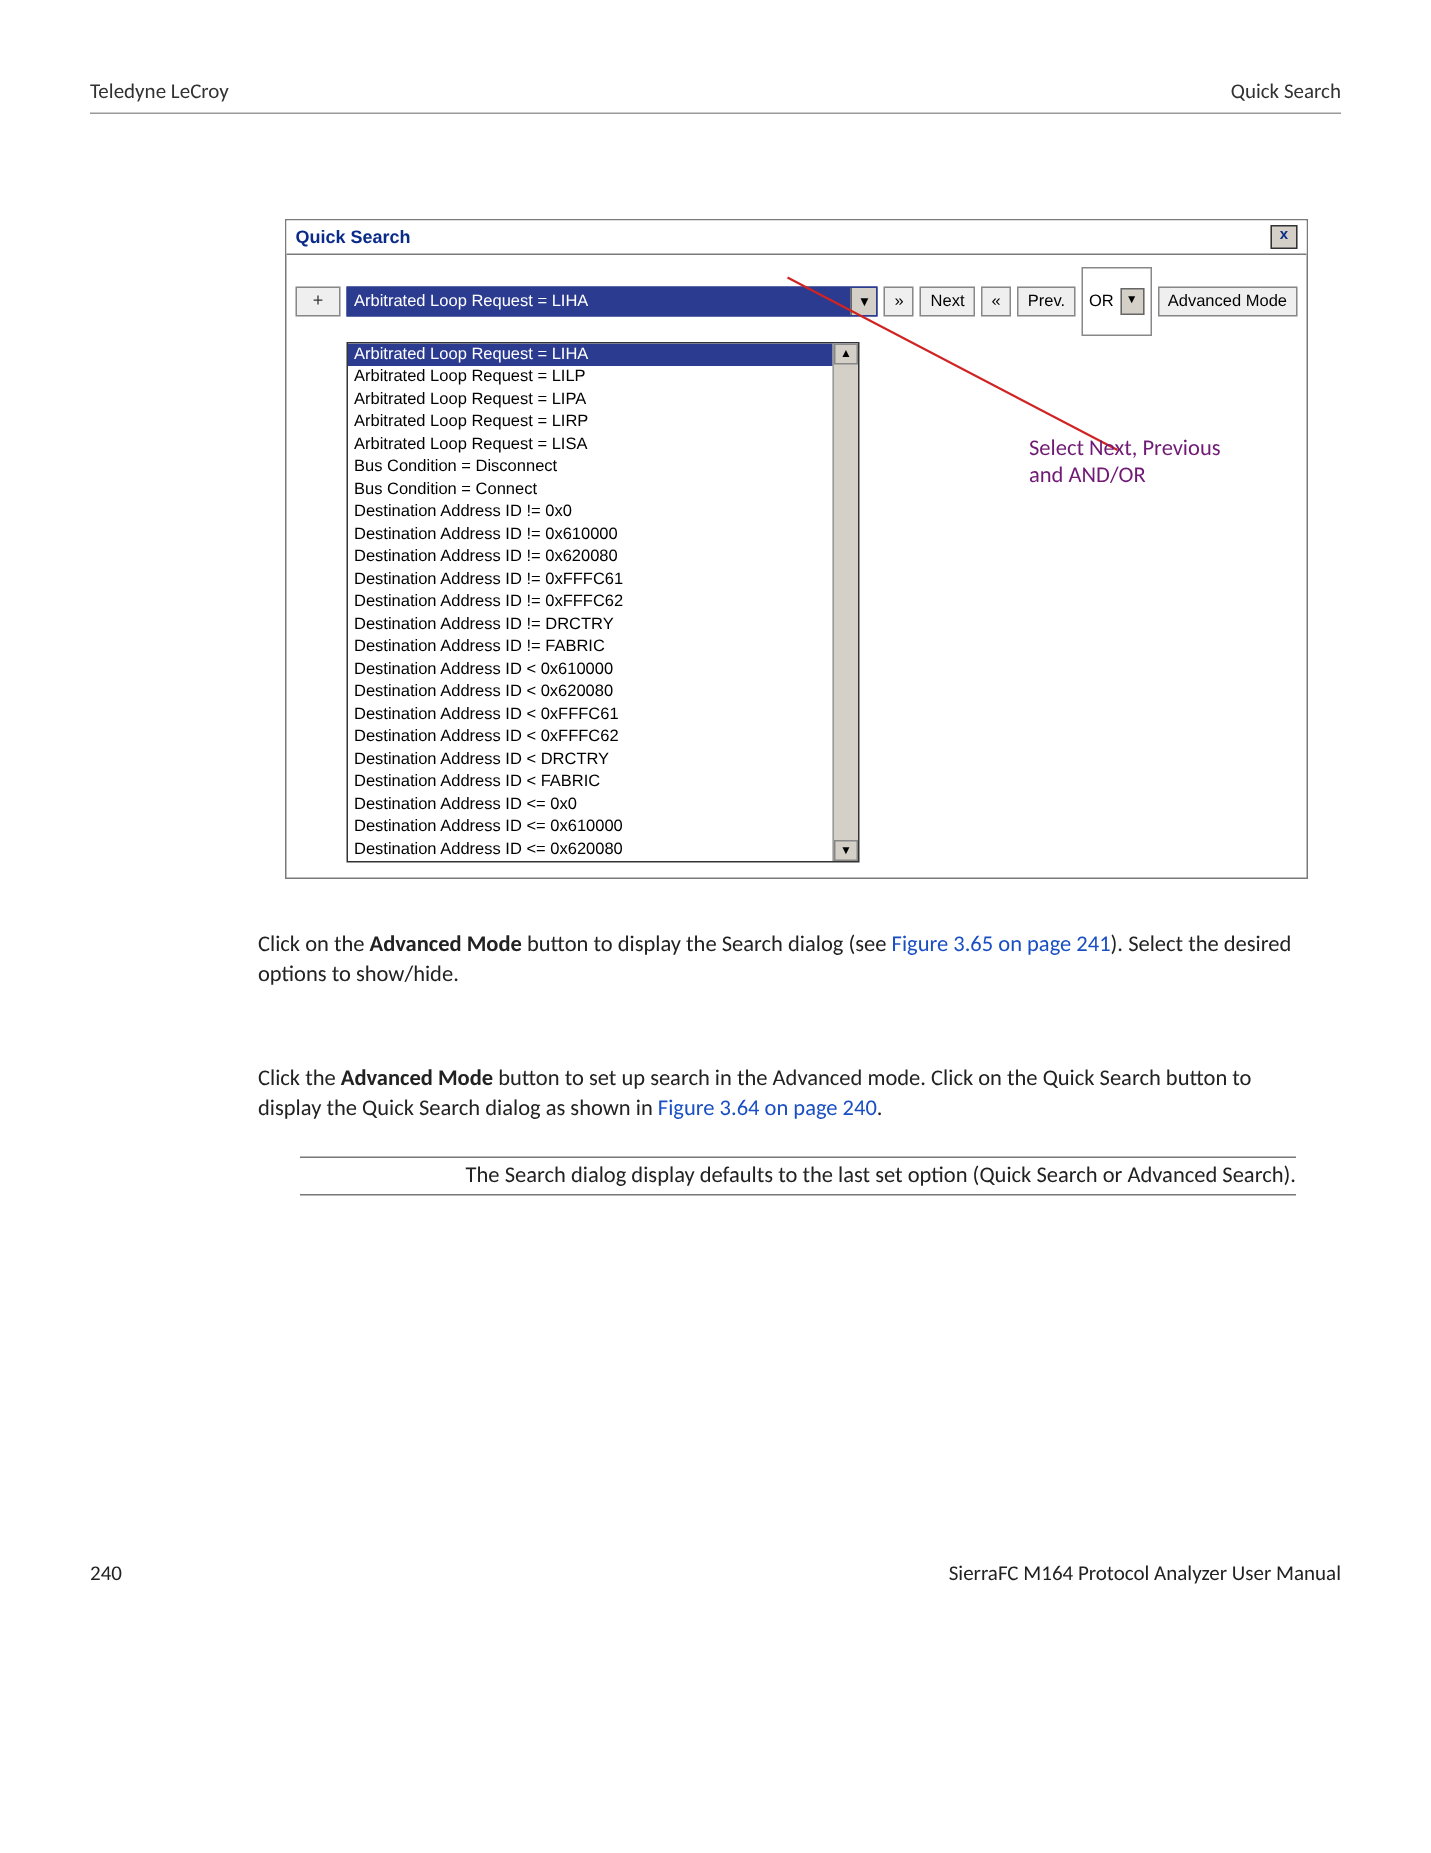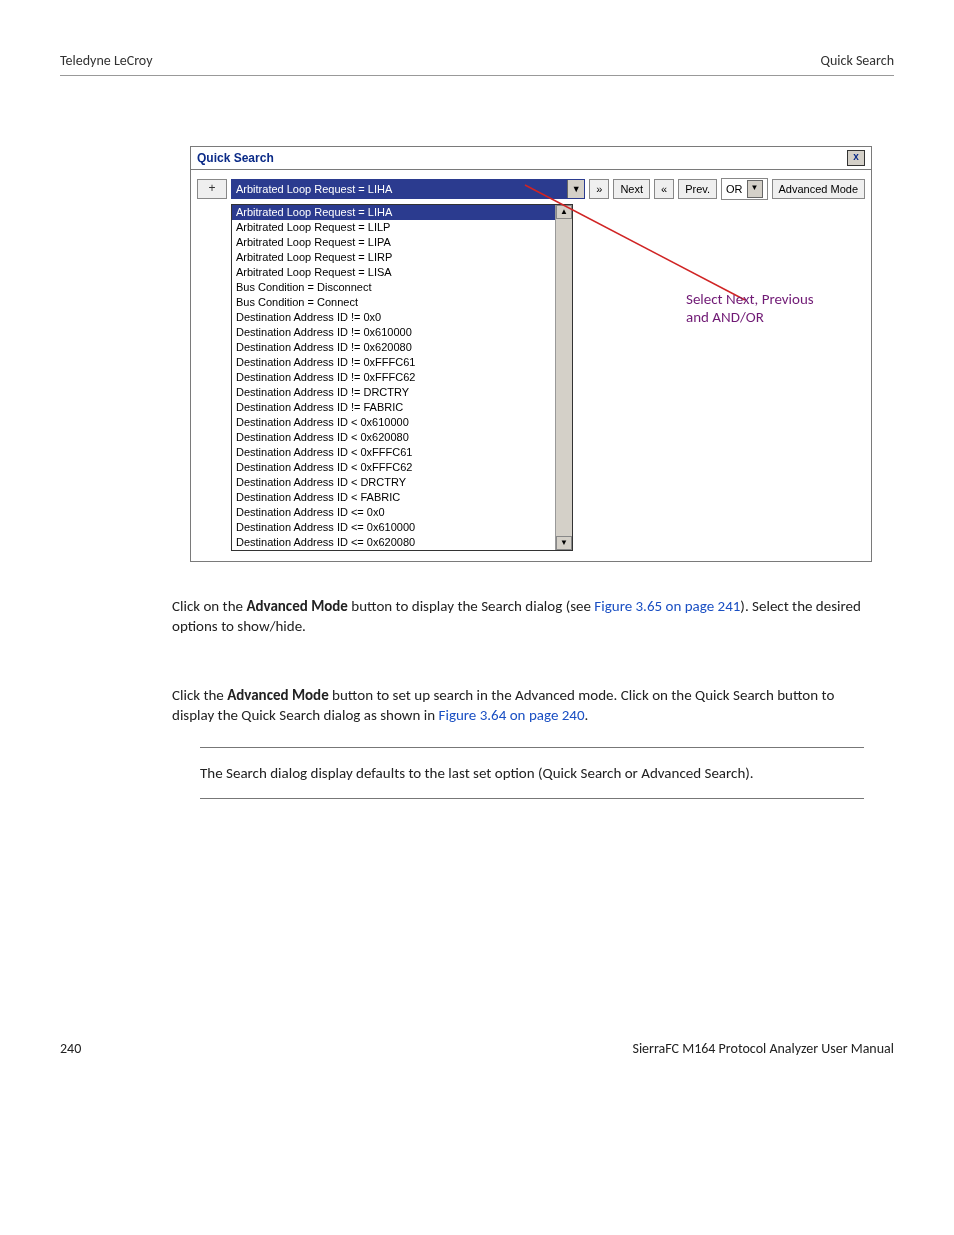--- a/index.html
+++ b/index.html
@@ -113,21 +113,21 @@
     font-size: 11px;
     line-height: 18px;
     text-align: center;
     box-sizing: border-box;
     white-space: nowrap;
   }
   .qs-or {
     height: 20px;
     border: 1px solid #888;
     background: #fff;
-    padding: 0 4px;
+    padding: 12px 4px;
     display:flex;
     align-items:center;
     gap:4px;
   }
   .qs-or-arr {
     width: 14px;
     height: 16px;
     background: #d4d0c8;
     border: 1px solid #666;
     font-size: 8px;
@@ -201,23 +201,23 @@
   }
   .bodytext p { margin: 0 0 18px 0; }
   .link { color: #1a4fc3; }
   .bold { font-weight: bold; }
 
   .notebox {
     margin-left: 140px;
     margin-right: 30px;
     border-top: 1px solid #777;
     border-bottom: 1px solid #777;
-    padding: 16px 0;
+    padding: 3px 0;
     font-size: 15px;
-    text-align: left;
+    text-align: right;
     margin-top: 22px;
   }
 
   .footer {
     position: absolute;
     left: 60px;
     right: 60px;
     bottom: 36px;
     display: flex;
     justify-content: space-between;

